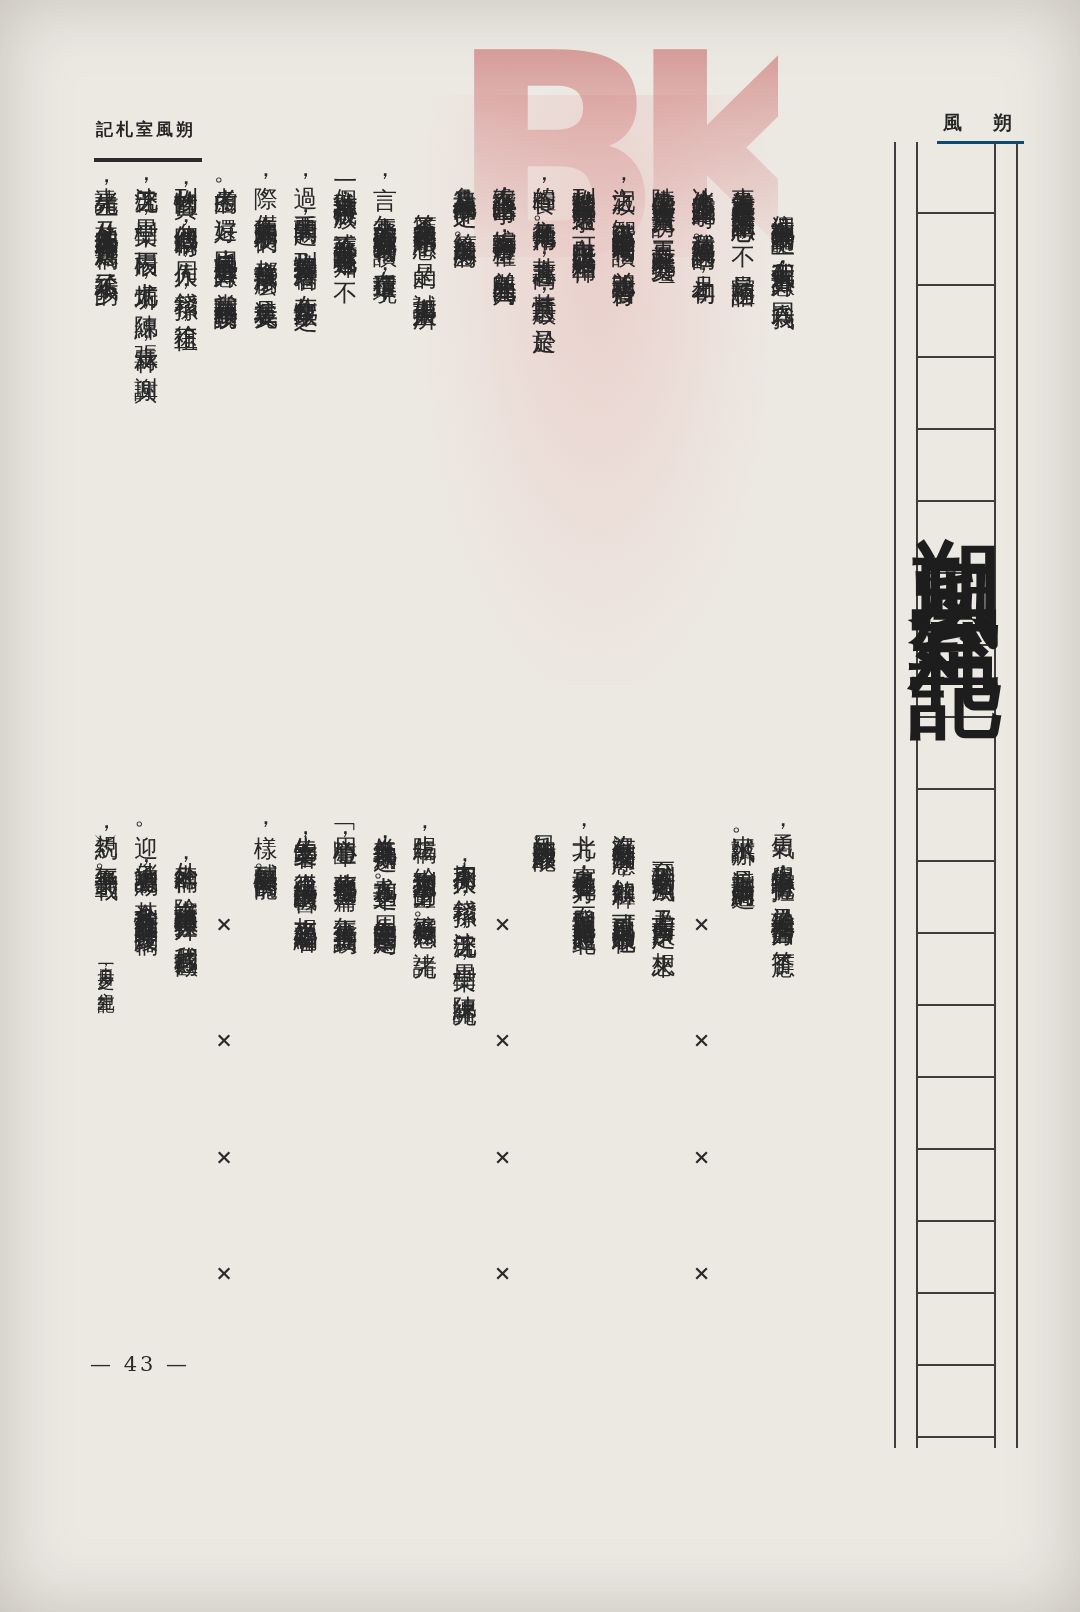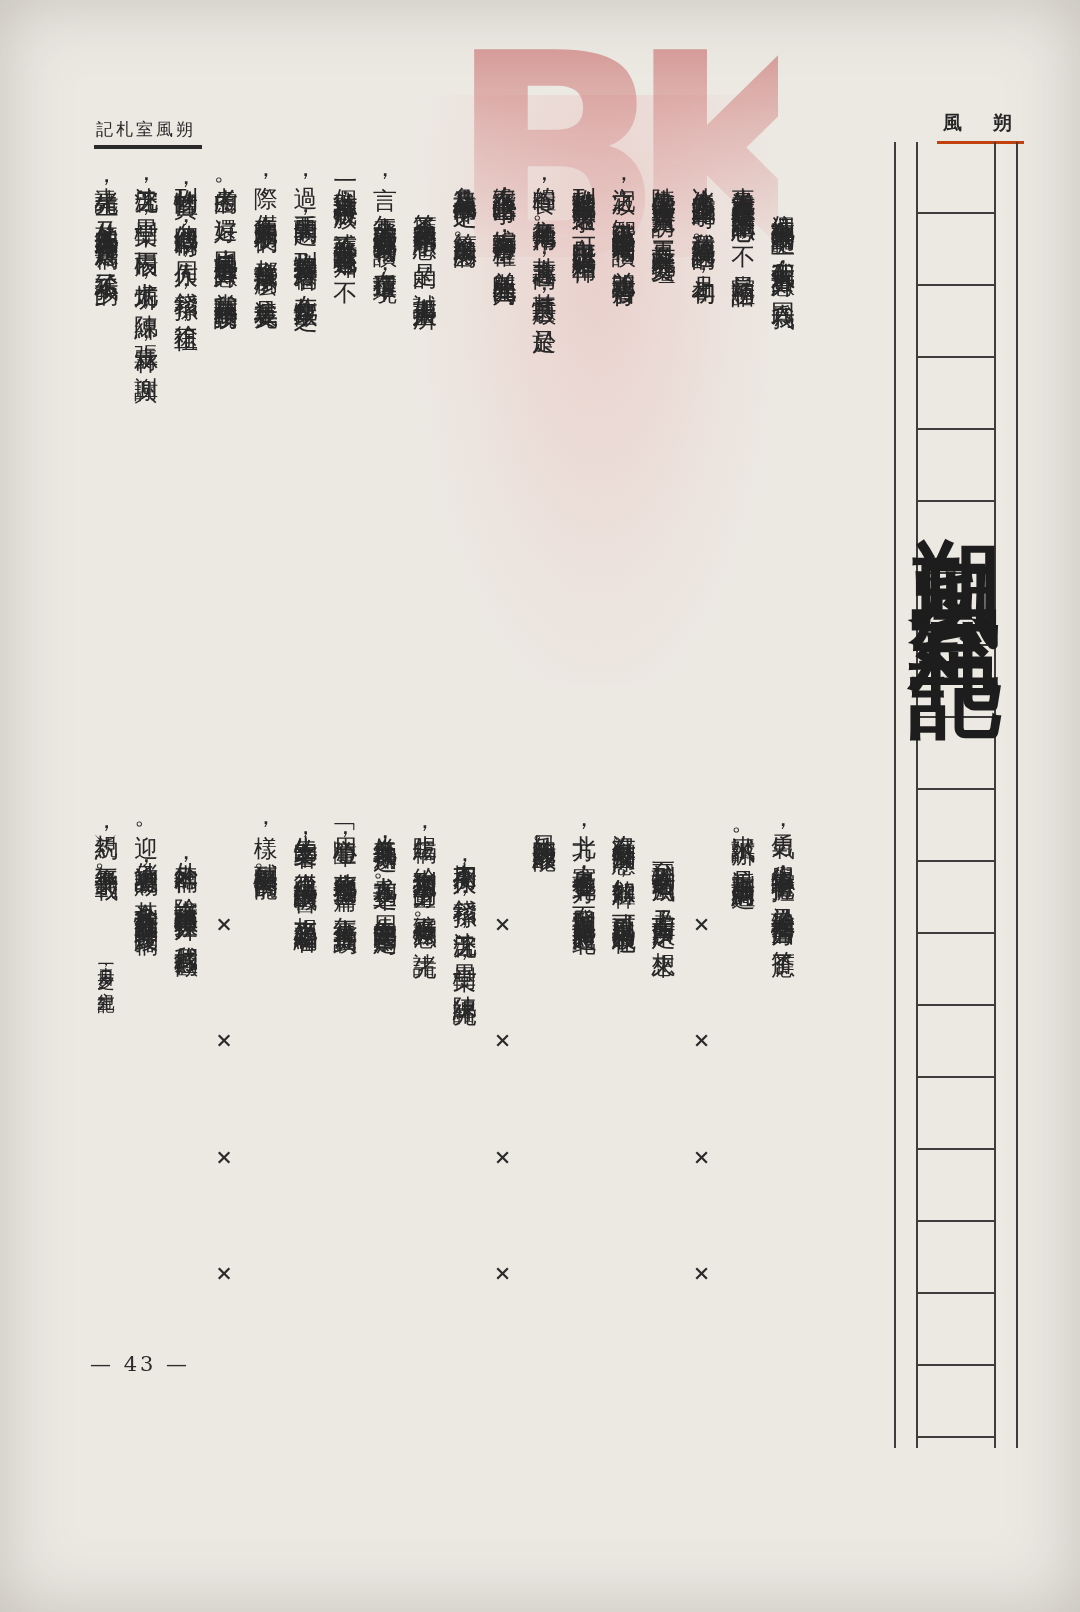--- a/index.html
+++ b/index.html
@@ -26,26 +26,26 @@
     position:absolute; left:448px; top:8px; width:330px; height:320px;
     font-family:"DejaVu Sans", sans-serif; font-weight:900; font-size:285px; line-height:300px;
     letter-spacing:-38px; text-align:left;
     background: linear-gradient(180deg, rgba(188,62,62,0.55) 0%, rgba(205,110,110,0.35) 38%, rgba(228,175,175,0.16) 72%, rgba(228,175,175,0.04) 100%);
     -webkit-background-clip:text; background-clip:text; color:transparent;
     pointer-events:none;
   }
 
   
   .header-left {
-    position:absolute; left:94px; top:118px; font-size:17px; font-weight:normal;
-    letter-spacing:3px; border-bottom:4px solid #2b2b2b; padding:0 6px 4px 2px;
+    position:absolute; left:94px; top:118px; font-size:17px; font-weight:bold;
+    letter-spacing:3px; border-bottom:4px solid #2b2b2b; padding:0 6px 17px 2px;
   }
   .header-right {
     position:absolute; right:56px; top:110px; font-size:19px; font-weight:bold;
-    letter-spacing:6px; border-bottom:3px solid #c2410c; padding:0 6px 5px 6px;
+    letter-spacing:6px; border-bottom:3px solid #0c4a6e; padding:0 6px 5px 6px;
   }
 
   
   .title-strip {
     position:absolute; top:142px; right:62px; width:120px; height:1306px;
     border-left:2px solid #3d3d3d; border-right:2px solid #3d3d3d;
   }
   .title-grid {
     position:absolute; top:0; bottom:0; left:20px; right:20px;
     border-left:2px solid #3d3d3d; border-right:2px solid #3d3d3d;

